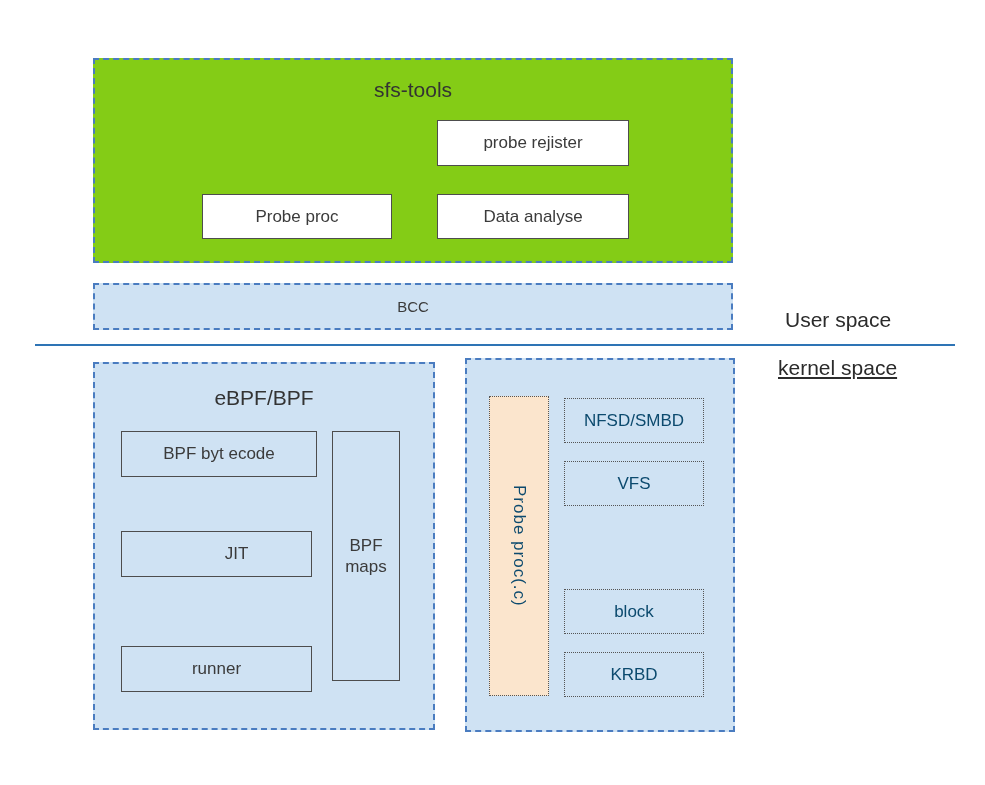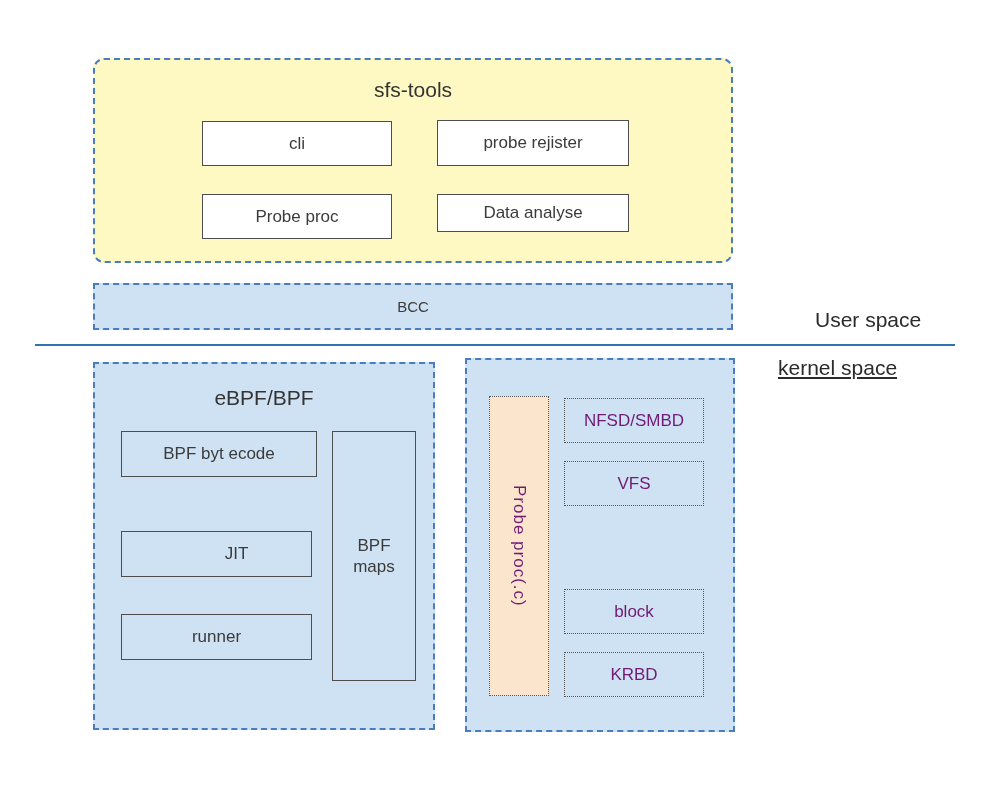--- a/index.html
+++ b/index.html
@@ -11,21 +11,21 @@
     font-family: "Liberation Sans", sans-serif;
     color: #3b3b3b;
     overflow: hidden;
   }
   .abs { position: absolute; }
 
   
   .panel {
     border: 2px dashed #4a7cc0;
   }
-  .panel.peach { background: #fef9c3; border-radius: 11px; }
+  .panel.peach { background: #84cc16; }
   .panel.blue  { background: #cfe2f3; }
 
   
   .inner-box {
     border: 1px solid #4d4d4d;
     display: flex;
     align-items: center;
     justify-content: center;
     font-size: 17px;
     color: #3b3b3b;
@@ -35,21 +35,21 @@
   .inner-box.white { background: #ffffff; }
   .inner-box.blue  { background: #cfe2f3; }
 
   
   .dotted-box {
     border: 1.5px dotted #555555;
     display: flex;
     align-items: center;
     justify-content: center;
     font-size: 17px;
-    color: #701a75;
+    color: #0c4a6e;
     text-align: center;
   }
   .dotted-box.blue  { background: #cfe2f3; }
   .dotted-box.peach { background: #fbe5cd; }
 
   .panel-title {
     position: absolute;
     width: 100%;
     text-align: center;
     font-size: 21px;
@@ -76,49 +76,48 @@
   }
 </style>
 </head>
 <body>
 
 <div class="abs" style="left:0; top:0; width:985px; height:785px;">
 
   <div class="abs panel peach" style="left:93px; top:58px; width:640px; height:205px;">
     <div class="panel-title" style="top:18px;">sfs-tools</div>
 
-    <div class="abs inner-box white" style="left:107px; top:61px; width:190px; height:45px;">cli</div>
 
     <div class="abs inner-box white" style="left:342px; top:60px; width:192px; height:46px;">probe rejister</div>
 
     <div class="abs inner-box white" style="left:107px; top:134px; width:190px; height:45px;">Probe proc</div>
 
-    <div class="abs inner-box white" style="left:342px; top:134px; width:192px; height:38px;">Data analyse</div>
+    <div class="abs inner-box white" style="left:342px; top:134px; width:192px; height:45px;">Data analyse</div>
   </div>
 
   <div class="abs panel blue" style="left:93px; top:283px; width:640px; height:47px; display:flex; align-items:center; justify-content:center;">
     <span style="font-size:15px;">BCC</span>
   </div>
 
   <div class="divider" style="left:35px; top:344px; width:920px;"></div>
 
-  <div class="space-label" style="left:785px; top:308px;margin-left:30px;">User space</div>
+  <div class="space-label" style="left:785px; top:308px;">User space</div>
 
   <div class="space-label" style="left:778px; top:356px;text-decoration:underline;">kernel space</div>
 
   <div class="abs panel blue" style="left:93px; top:362px; width:342px; height:368px;">
     <div class="panel-title" style="top:22px;">eBPF/BPF</div>
 
     <div class="abs inner-box blue" style="left:26px; top:67px; width:196px; height:46px;">BPF byt ecode</div>
 
     <div class="abs inner-box blue" style="left:26px; top:167px; width:191px; height:46px;padding-left:40px;">JIT</div>
 
-    <div class="abs inner-box blue" style="left:26px; top:250px; width:191px; height:46px;">runner</div>
+    <div class="abs inner-box blue" style="left:26px; top:282px; width:191px; height:46px;">runner</div>
 
-    <div class="abs inner-box blue" style="left:237px; top:67px; width:84px; height:250px; padding:6px 12px;">BPF maps</div>
+    <div class="abs inner-box blue" style="left:237px; top:67px; width:68px; height:250px; padding:6px 12px;">BPF maps</div>
   </div>
 
   <div class="abs panel blue" style="left:465px; top:358px; width:270px; height:374px;">
 
     <div class="abs dotted-box peach vertical-text" style="left:22px; top:36px; width:60px; height:300px;">Probe proc(.c)</div>
 
     <div class="abs dotted-box blue" style="left:97px; top:38px; width:140px; height:45px;">NFSD/SMBD</div>
 
     <div class="abs dotted-box blue" style="left:97px; top:101px; width:140px; height:45px;">VFS</div>
 

